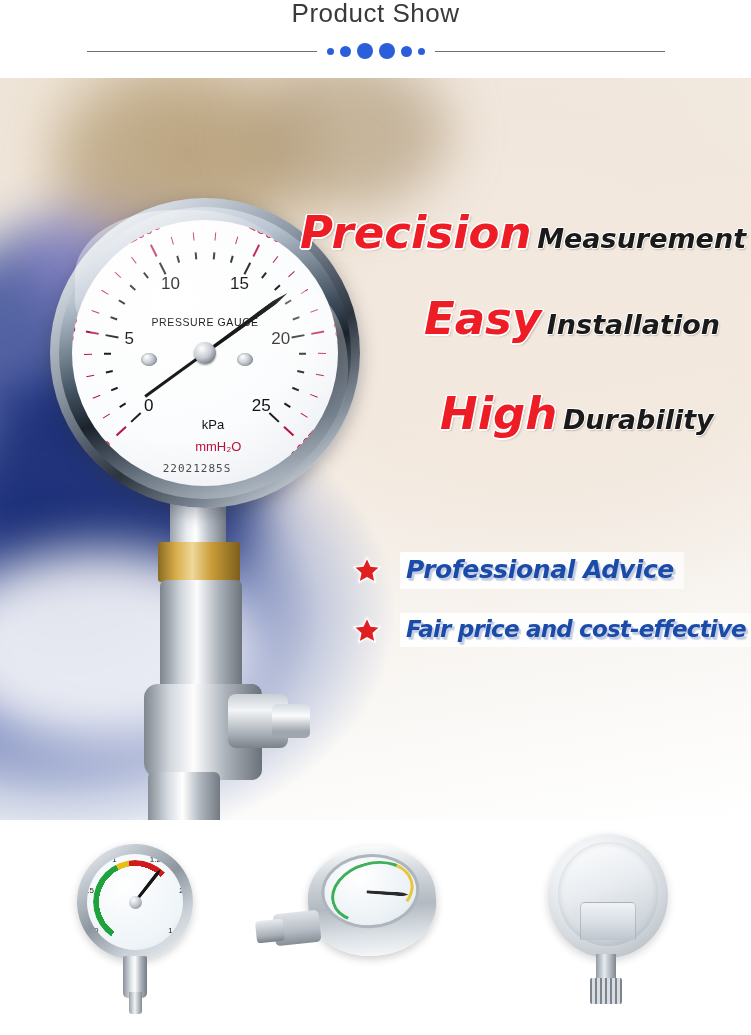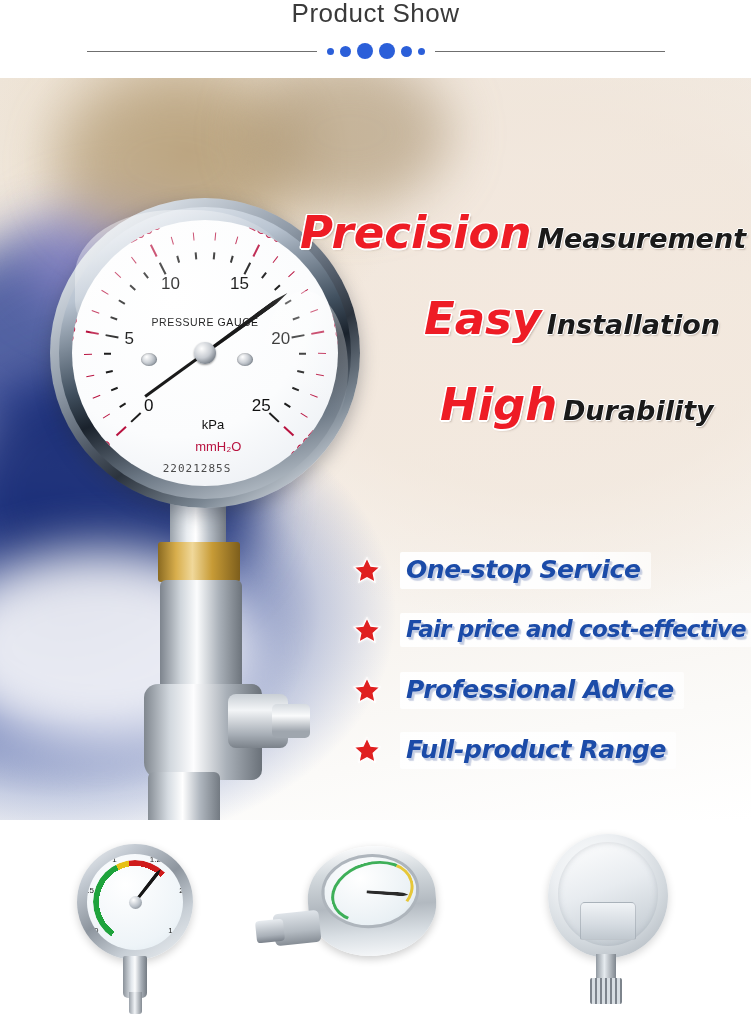--- a/index.html
+++ b/index.html
@@ -106,21 +106,21 @@
     text-shadow:
        1px 0 0 #fff, -1px 0 0 #fff, 0 1px 0 #fff, 0 -1px 0 #fff,
        1.5px 1.5px 1.5px rgba(120,100,90,.3);
   }
   #hl1 { left: 300px; top: 132px; }
   #hl1 .hl-strong { font-size: 45px; }
   #hl1 .hl-weak   { font-size: 27px; }
   #hl2 { left: 424px; top: 218px; }
   #hl2 .hl-strong { font-size: 45px; }
   #hl2 .hl-weak   { font-size: 27px; }
-  #hl3 { left: 440px; top: 304px; }
+  #hl3 { left: 440px; top: 313px; }
   #hl3 .hl-strong { font-size: 45px; }
   #hl3 .hl-weak   { font-size: 27px; }
 
   
   .bullets {
     position: absolute;
     left: 352px; top: 462px;
     width: 400px;
   }
   .bullet-row {
@@ -726,45 +726,29 @@
     <span class="hl-strong">High</span>
     <span class="hl-weak">Durability</span>
   </div>
 
   <div class="bullets">
     <div class="bullet-row">
       <svg class="star-icon" viewBox="0 0 24 24">
         <polygon points="12,1.6 15.2,8.4 22.6,9.3 17.1,14.3 18.6,21.6 12,17.9 5.4,21.6 6.9,14.3 1.4,9.3 8.8,8.4" fill="#e02020" stroke="#ffffff" stroke-width="1"></polygon>
       </svg>
       <span class="bullet-banner">
-        <span class="bullet-text">One-stop Service</span>
+        <span class="bullet-text">Professional  Advice</span>
       </span>
     </div>
     <div class="bullet-row compact">
       <svg class="star-icon" viewBox="0 0 24 24">
         <polygon points="12,1.6 15.2,8.4 22.6,9.3 17.1,14.3 18.6,21.6 12,17.9 5.4,21.6 6.9,14.3 1.4,9.3 8.8,8.4" fill="#e02020" stroke="#ffffff" stroke-width="1"></polygon>
       </svg>
       <span class="bullet-banner">
         <span class="bullet-text">Fair price and cost-effective</span>
-      </span>
-    </div>
-    <div class="bullet-row">
-      <svg class="star-icon" viewBox="0 0 24 24">
-        <polygon points="12,1.6 15.2,8.4 22.6,9.3 17.1,14.3 18.6,21.6 12,17.9 5.4,21.6 6.9,14.3 1.4,9.3 8.8,8.4" fill="#e02020" stroke="#ffffff" stroke-width="1"></polygon>
-      </svg>
-      <span class="bullet-banner">
-        <span class="bullet-text">Professional  Advice</span>
-      </span>
-    </div>
-    <div class="bullet-row">
-      <svg class="star-icon" viewBox="0 0 24 24">
-        <polygon points="12,1.6 15.2,8.4 22.6,9.3 17.1,14.3 18.6,21.6 12,17.9 5.4,21.6 6.9,14.3 1.4,9.3 8.8,8.4" fill="#e02020" stroke="#ffffff" stroke-width="1"></polygon>
-      </svg>
-      <span class="bullet-banner">
-        <span class="bullet-text">Full-product Range</span>
       </span>
     </div>
   </div>
 </div>
 
 <div class="thumbs">
 
   <div class="thumb" id="thumb1">
     <div class="t1-case">
       <div class="t1-face">

